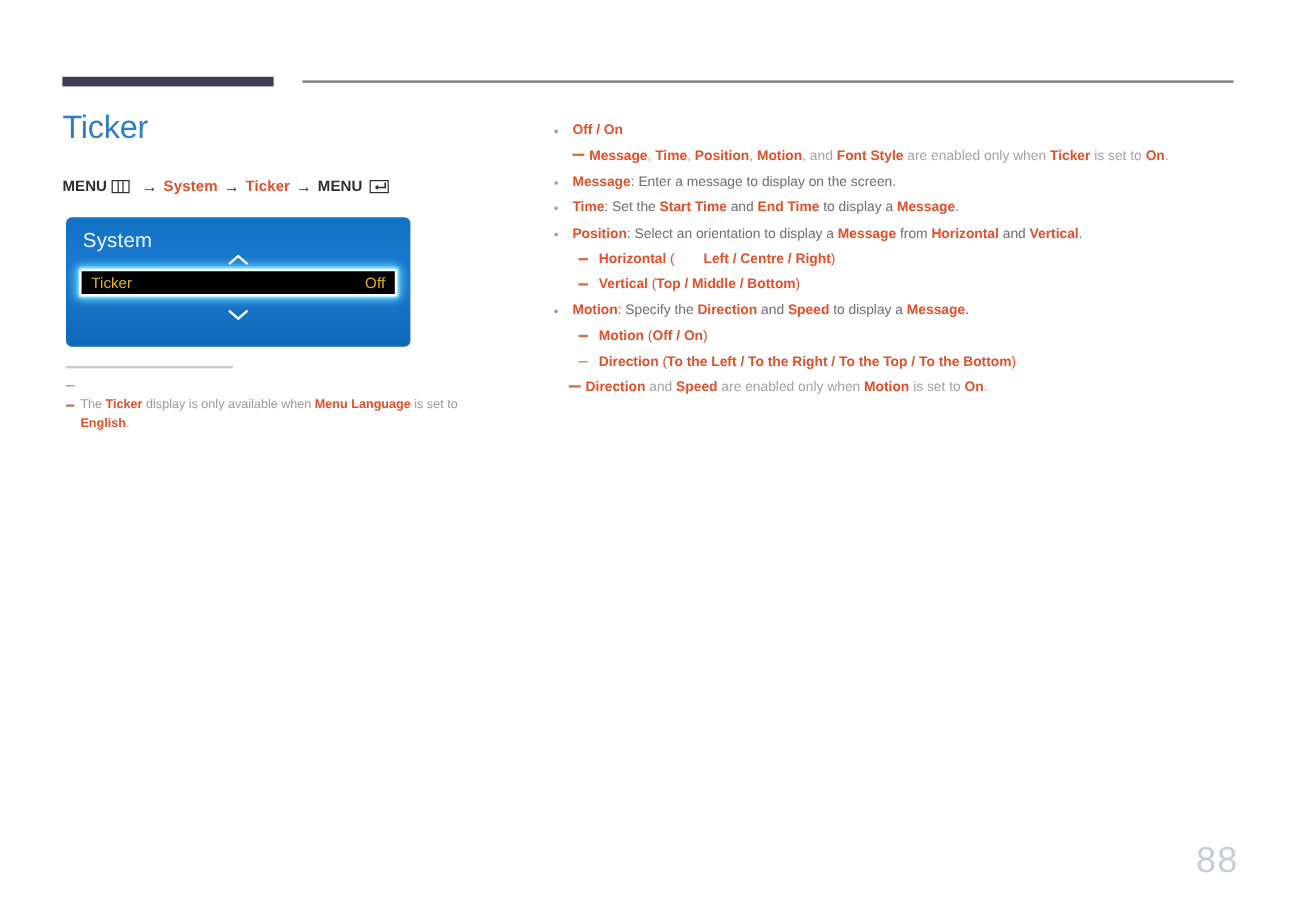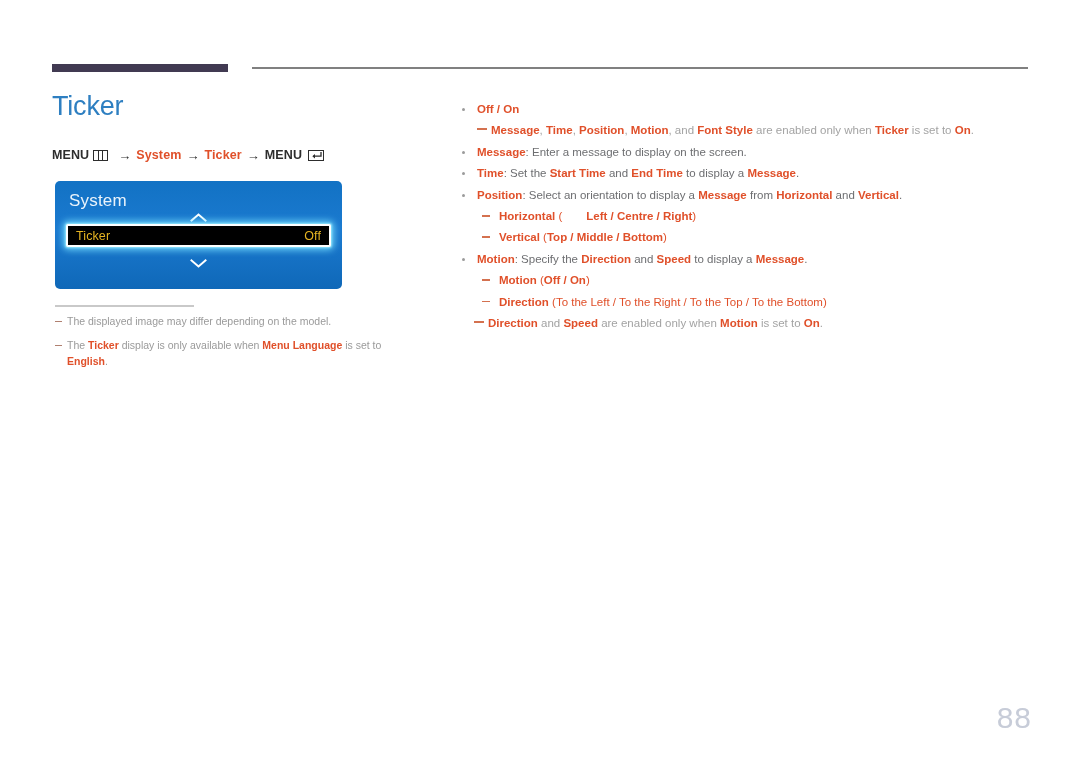--- a/index.html
+++ b/index.html
@@ -306,21 +306,20 @@
     <svg width="17" height="9" viewBox="0 0 17 9">
       <path d="M1.5 1.5 L8.5 7.5 L15.5 1.5" stroke="#ffffff" stroke-width="2" fill="none" stroke-linecap="square"></path>
     </svg>
   </div>
 </div>
 
 <div class="foot-rule"></div>
 <div class="foot-notes" id="foot-notes">
     <div class="foot-note">
       <span class="foot-dash"></span>
-      <span><span>The displayed image may differ depending on the model.</span></span>
     </div>
     <div class="foot-note">
       <span class="foot-dash"></span>
       <span><span>The </span><span style="font-weight: bold; color: rgb(224, 80, 42);">Ticker</span><span> display is only available when </span><span style="font-weight: bold; color: rgb(224, 80, 42);">Menu Language</span><span> is set to </span><span style="font-weight: bold; color: rgb(224, 80, 42);">English</span><span>.</span></span>
     </div>
   </div>
 
 <div class="right-col">
   <div id="right-items">
       <div class="b-item lvl1">
@@ -354,21 +353,21 @@
       <div class="b-item lvl1">
         <span class="dot-marker"></span>
         <span class="b-text"><span style="font-weight: bold; color: rgb(224, 80, 42);">Motion</span><span>: Specify the </span><span style="font-weight: bold; color: rgb(224, 80, 42);">Direction</span><span> and </span><span style="font-weight: bold; color: rgb(224, 80, 42);">Speed</span><span> to display a </span><span style="font-weight: bold; color: rgb(224, 80, 42);">Message</span><span>.</span></span>
       </div>
       <div class="b-item lvl2">
         <span class="dash-marker"></span>
         <span class="b-text"><span style="font-weight: bold; color: rgb(224, 80, 42);">Motion</span><span style="color: rgb(224, 80, 42);"> (</span><span style="font-weight: bold; color: rgb(224, 80, 42);">Off / On</span><span style="color: rgb(224, 80, 42);">)</span></span>
       </div>
       <div class="b-item lvl2">
         <span class="dash-marker"></span>
-        <span class="b-text"><span style="font-weight: bold; color: rgb(224, 80, 42);">Direction</span><span style="color: rgb(224, 80, 42);"> (</span><span style="font-weight: normal; color: rgb(224, 80, 42);">To the Left / To the Right / To the Top / To the Bottom</span><span style="color: rgb(224, 80, 42);">)</span></span>
+        <span class="b-text"><span style="font-weight: bold; color: rgb(224, 80, 42);">Direction</span><span style="color: rgb(224, 80, 42);"> (</span><span style="font-weight: bold; color: rgb(224, 80, 42);">To the Left / To the Right / To the Top / To the Bottom</span><span style="color: rgb(224, 80, 42);">)</span></span>
       </div>
       <div class="b-item note2">
         <span class="note-marker"></span>
         <span class="b-text allnote"><span style="font-weight: bold; color: rgb(224, 80, 42);">Direction</span><span style="color: rgb(163, 163, 163);"> and </span><span style="font-weight: bold; color: rgb(224, 80, 42);">Speed</span><span style="color: rgb(163, 163, 163);"> are enabled only when </span><span style="font-weight: bold; color: rgb(224, 80, 42);">Motion</span><span style="color: rgb(163, 163, 163);"> is set to </span><span style="font-weight: bold; color: rgb(224, 80, 42);">On</span><span style="color: rgb(163, 163, 163);">.</span></span>
       </div>
     </div>
 </div>
 
 <div class="page-no">88</div>
 

